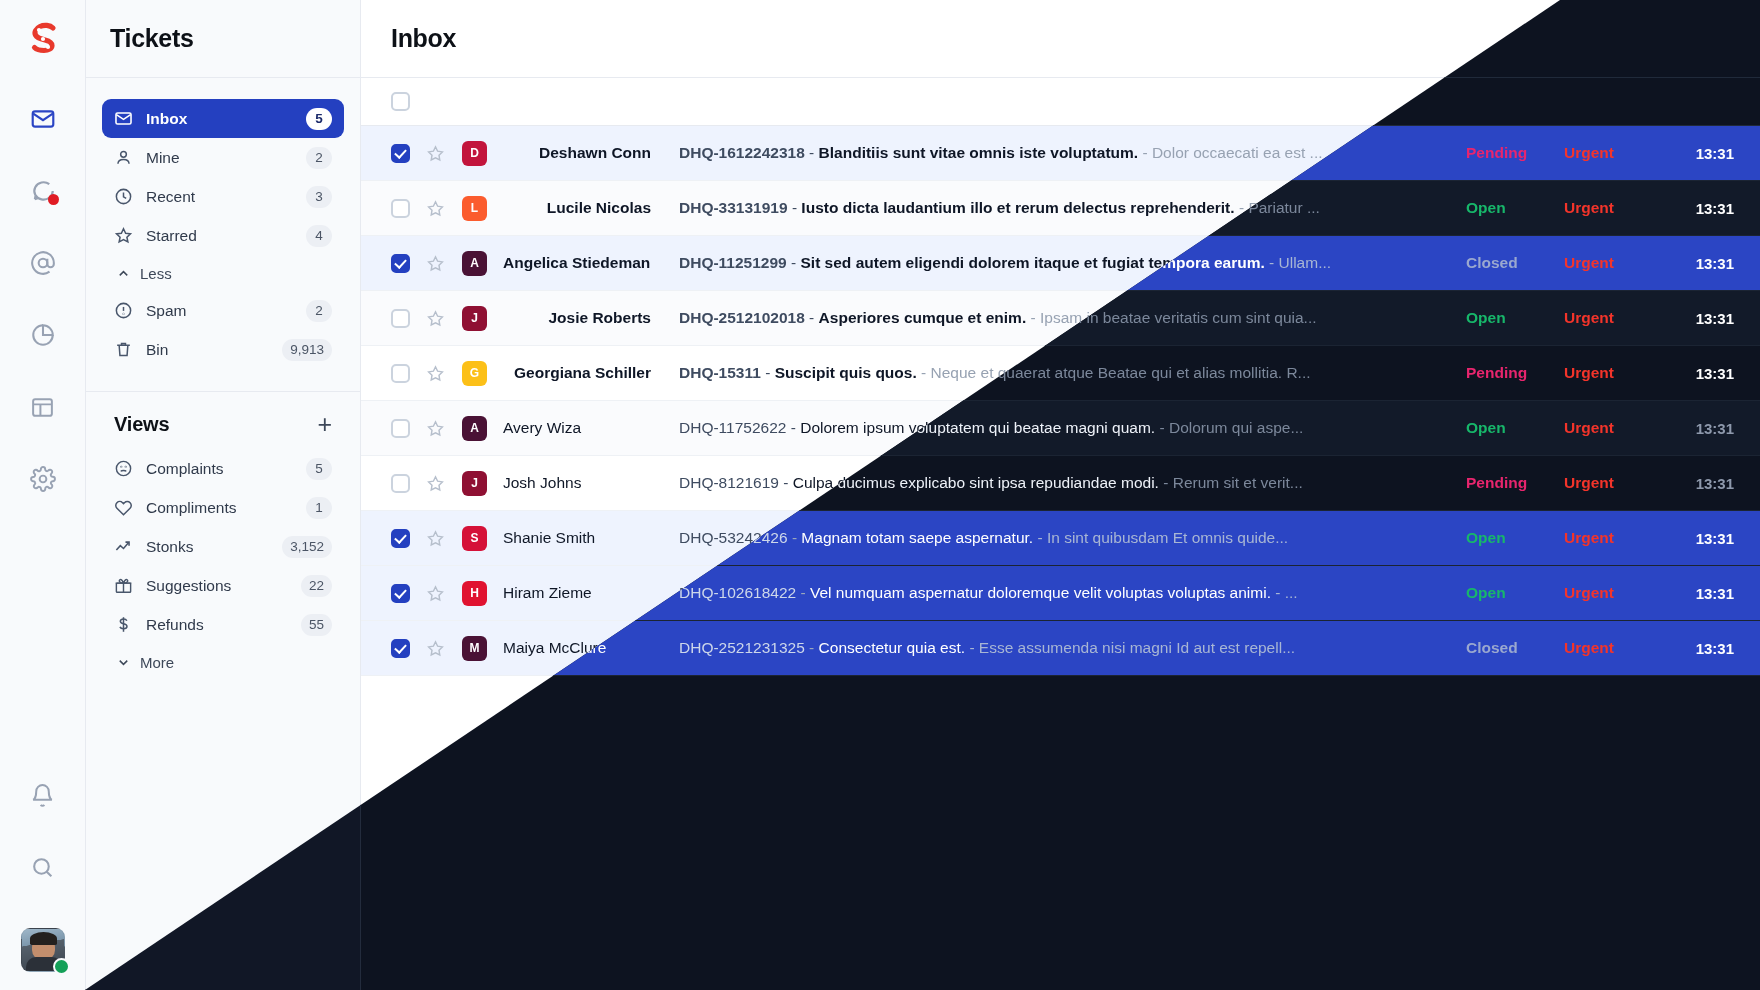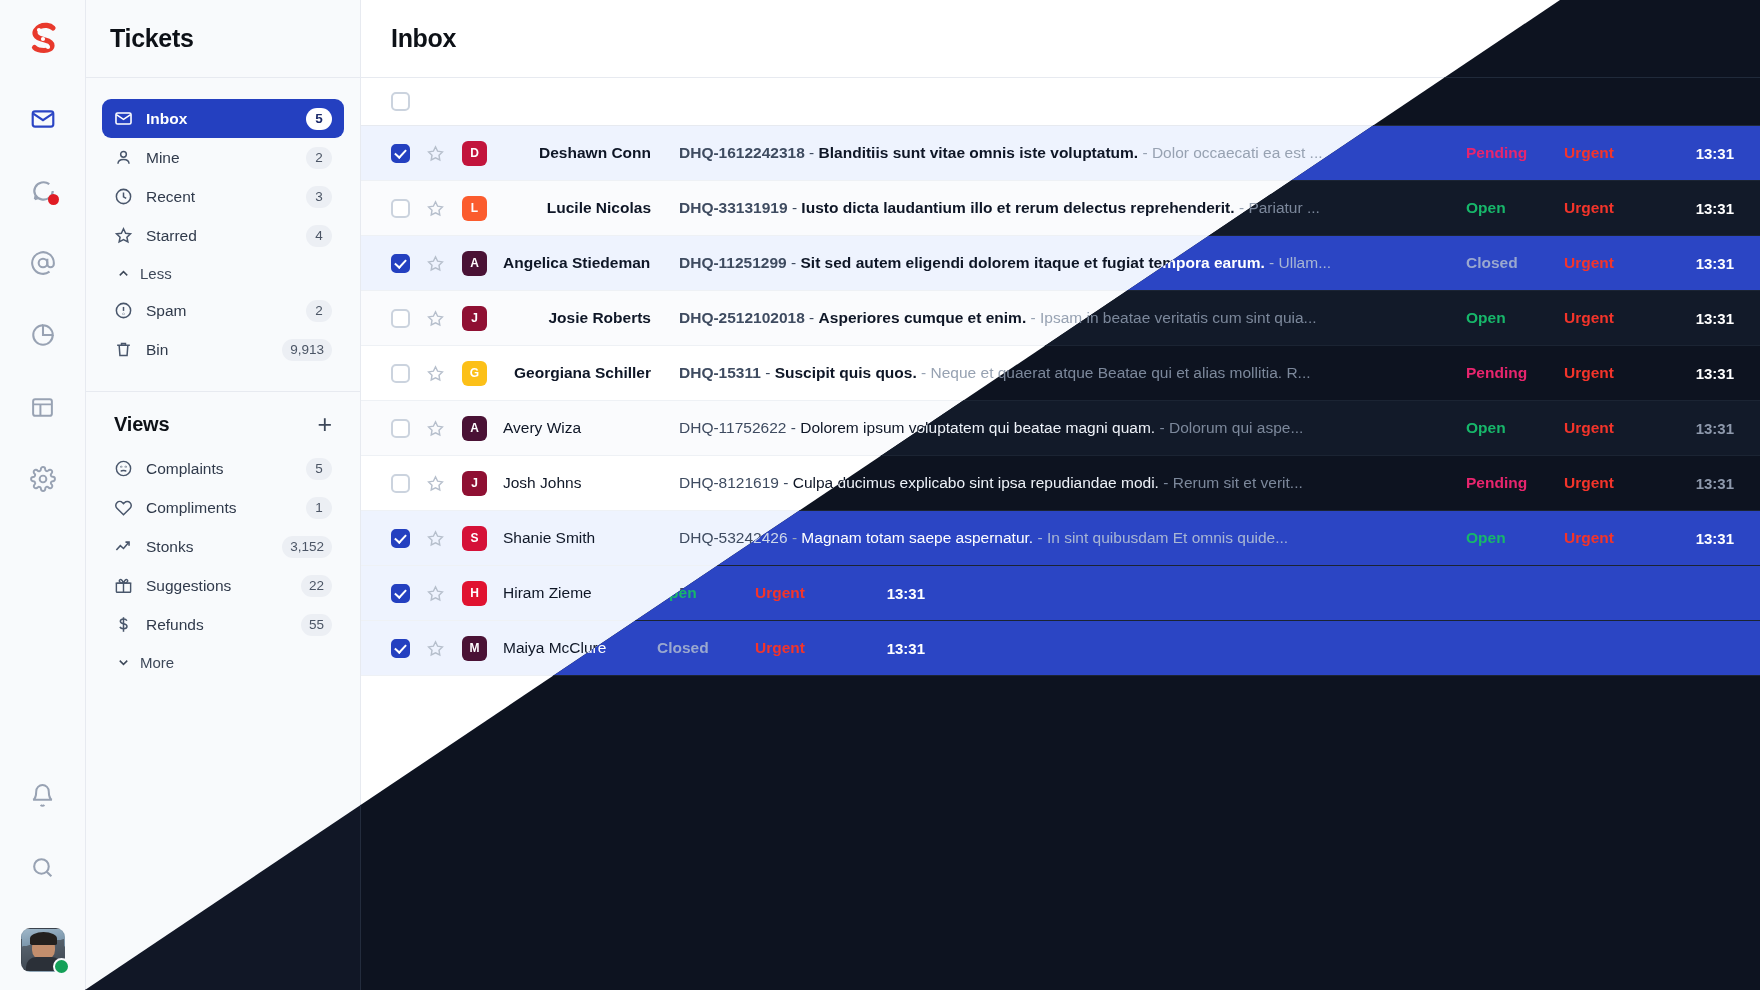--- a/index.html
+++ b/index.html
@@ -974,33 +974,35 @@
             </div>
             <div class="row sel read">
               <div class="cb on"></div>
               <span class="star">
                 <svg width="19" height="19" viewBox="0 0 24 24" fill="none" stroke="currentColor" stroke-width="1.8">
                   <path d="M12 3.6l2.7 5.5 6 .9-4.3 4.2 1 6-5.4-2.8-5.4 2.8 1-6L3.3 10l6-.9z"></path>
                 </svg>
               </span>
               <span class="badge" style="background: rgb(224, 18, 48);">H</span>
               <span class="who">Hiram Zieme</span>
+              <span class="subject"><span class="tid">DHQ-102618422</span><span class="sep"> - </span><span class="ttl">Vel numquam aspernatur doloremque velit voluptas voluptas animi.</span><span class="prev"> - <span class="ptxt">...</span></span></span>
               <span class="status s-open">Open</span>
               <span class="priority">Urgent</span>
               <span class="time">13:31</span>
             </div>
             <div class="row sel read">
               <div class="cb on"></div>
               <span class="star">
                 <svg width="19" height="19" viewBox="0 0 24 24" fill="none" stroke="currentColor" stroke-width="1.8">
                   <path d="M12 3.6l2.7 5.5 6 .9-4.3 4.2 1 6-5.4-2.8-5.4 2.8 1-6L3.3 10l6-.9z"></path>
                 </svg>
               </span>
               <span class="badge" style="background: rgb(74, 18, 53);">M</span>
               <span class="who">Maiya McClure</span>
+              <span class="subject"><span class="tid">DHQ-2521231325</span><span class="sep"> - </span><span class="ttl">Consectetur quia est.</span><span class="prev"> - <span class="ptxt">Esse assumenda nisi magni Id aut est repell...</span></span></span>
               <span class="status s-closed">Closed</span>
               <span class="priority">Urgent</span>
               <span class="time">13:31</span>
             </div>
           </div>
   </div>
 </div>
 </div>
 </div>
 

